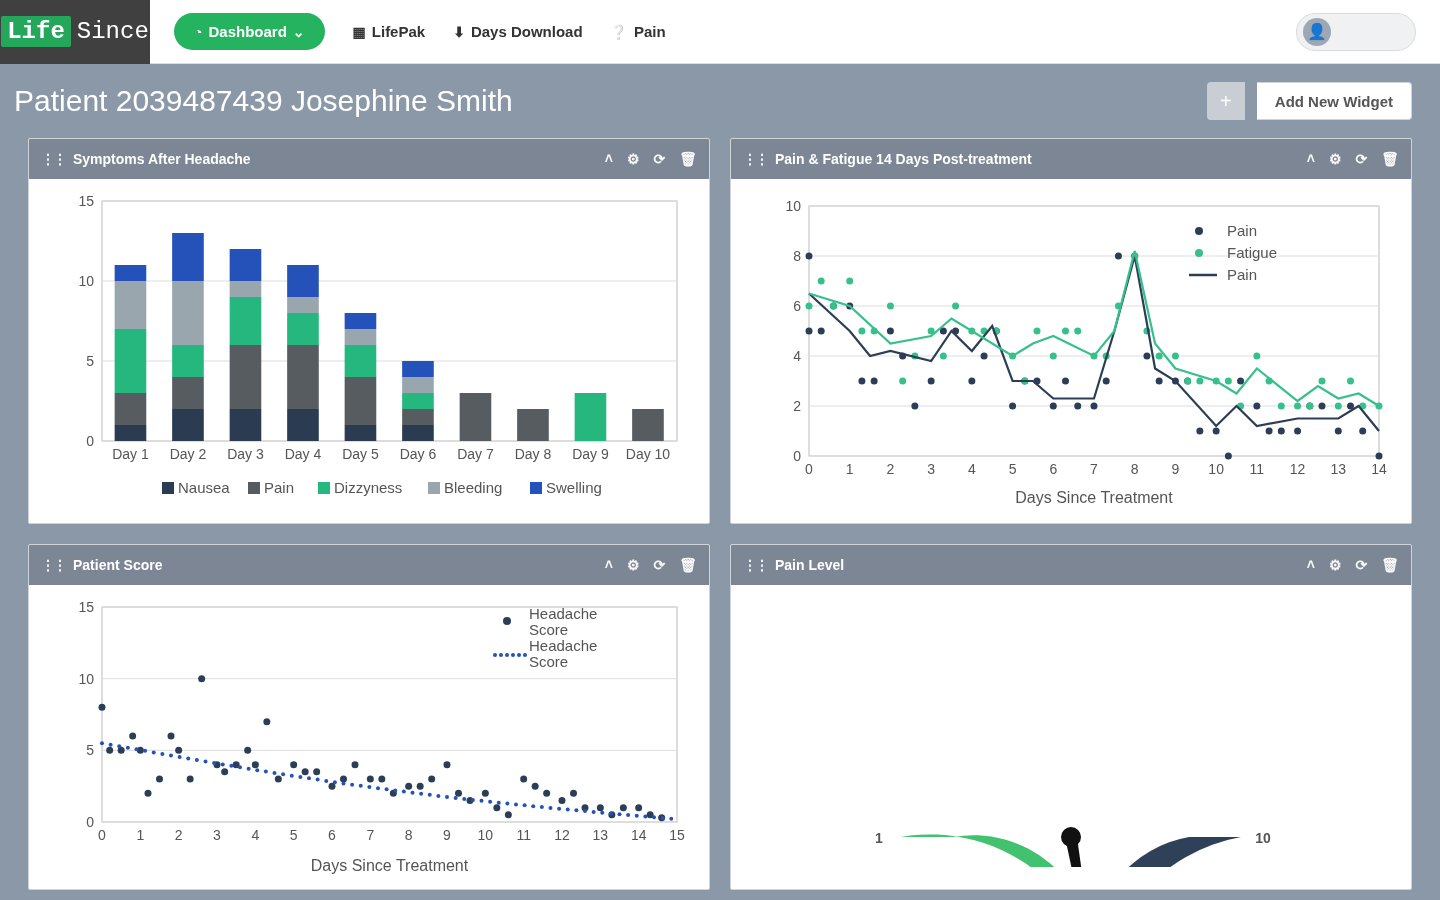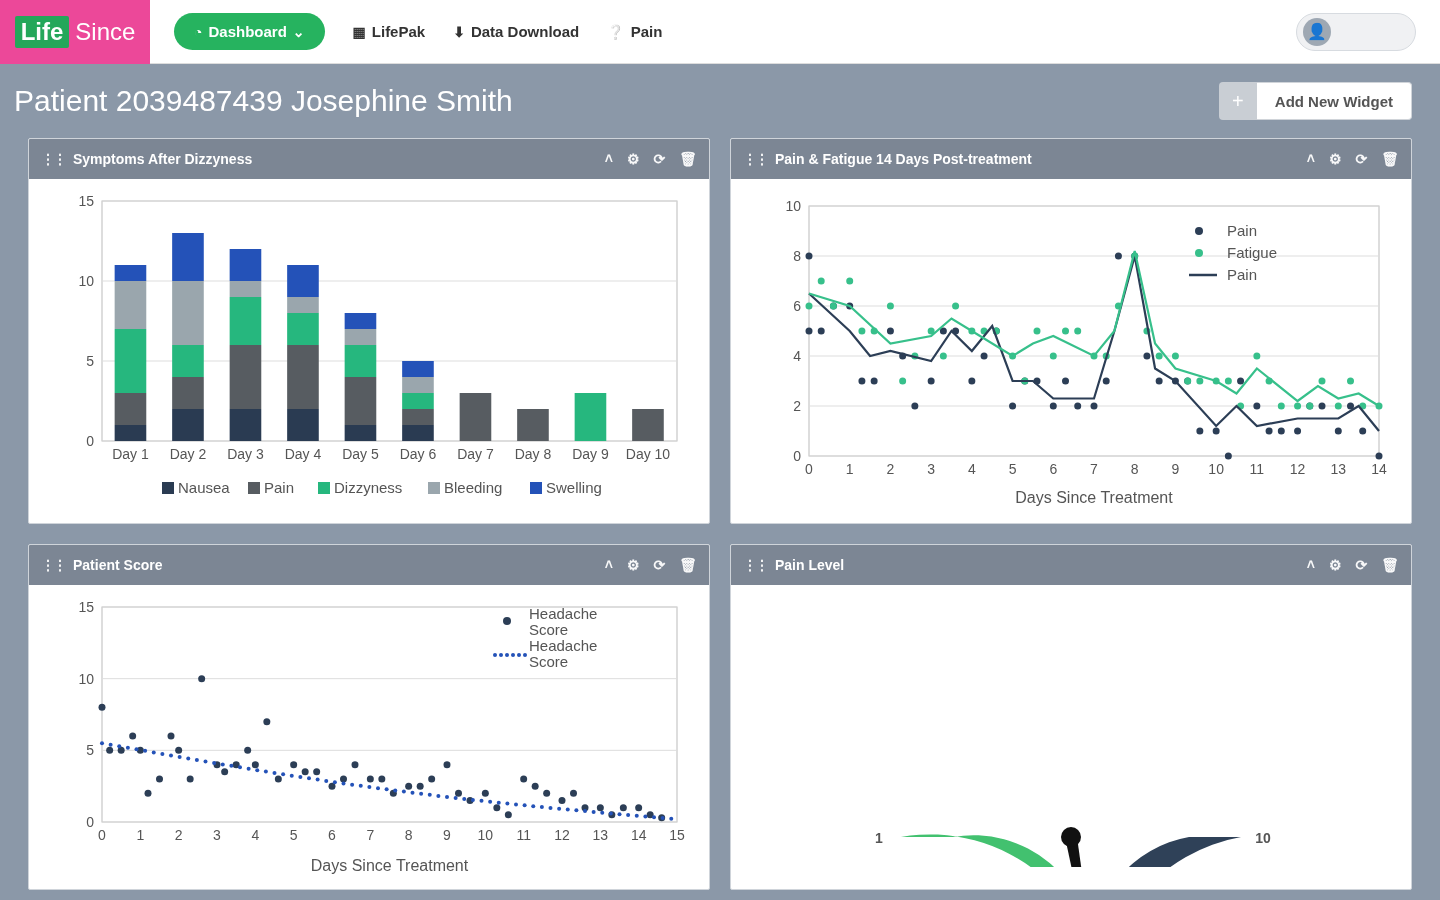--- a/index.html
+++ b/index.html
@@ -1,33 +1,33 @@
 <!DOCTYPE html>
 <html><head>
 <meta charset="utf-8">
 <style>
   * { box-sizing: border-box; margin: 0; padding: 0; }
   html, body { width: 1440px; height: 900px; font-family: "Segoe UI", Arial, sans-serif; background:#8b98a8; color:#444; overflow:hidden;}
   
   .topbar { display:flex; align-items:center; background:#fff; height:64px; border-bottom:1px solid #ddd;}
-  .logo { background:#ec4899; color:#fff; height:64px; width:150px; display:flex; align-items:center; justify-content:center; font-size:24px; font-weight:400;}
+  .logo { background:#404040; color:#fff; height:64px; width:150px; display:flex; align-items:center; justify-content:center; font-size:24px; font-weight:400;font-family:Liberation Mono, monospace;}
   .logo b { background:#24a75a; padding:2px 6px; border-radius:2px; margin-right:6px; font-weight:700;}
   .nav { display:flex; align-items:center; gap:28px; padding:0 24px; flex:1;}
   .dash-btn { background:#26b35f; color:#fff; border:none; border-radius:22px; padding:10px 20px; font-size:15px; font-weight:600; display:flex; align-items:center; gap:6px; cursor:pointer;}
   .dash-btn .ic { font-size:14px; }
   .nav-link { color:#333; font-size:15px; font-weight:600; display:flex; align-items:center; gap:6px; cursor:pointer;}
   .nav-link .ic { font-size:14px; color:#333;}
   .user-pill { margin-right:24px; width:120px; height:38px; border-radius:20px; background:#f0f1f3; border:1px solid #d7dbe0; display:flex; align-items:center; padding:0 6px;}
   .user-pill .av { width:28px; height:28px; border-radius:50%; background:#9ea8b3; display:flex; align-items:center; justify-content:center; color:#fff; font-size:16px;}
   
   .page-head { display:flex; align-items:center; justify-content:space-between; padding:18px 28px 18px 14px;}
   .page-head h1 { color:#fff; font-size:30px; font-weight:400;}
   .addw { display:flex; align-items:center; gap:0;}
   .addw .plus { width:38px; height:38px; background:#c9ced4; color:#fff; display:flex; align-items:center; justify-content:center; font-size:20px; border-radius:4px 0 0 4px;}
-  .addw .lbl { height:38px; background:#fff; border:1px solid #d0d4d9; border-left:none; border-radius:0 4px 4px 0; padding:0 18px; display:flex; align-items:center; font-size:15px; color:#555; font-weight:600;}
+  .addw .lbl { height:38px; background:#fff; border:1px solid #d0d4d9; border-left:none; border-radius:0 4px 4px 0; padding:0 18px; display:flex; align-items:center; font-size:15px; color:#555; font-weight:600;margin-left:12px;}
   
   .grid { display:grid; grid-template-columns: 1fr 1fr; gap:20px; padding:0 28px 20px 28px;}
   .card { background:#fff; border:1px solid #cfd4da; border-radius:2px; overflow:hidden;}
   .card-h { background:#7c8694; color:#fff; height:40px; display:flex; align-items:center; padding:0 12px; font-size:14px; font-weight:600;}
   .card-h .grip { margin-right:8px; letter-spacing:-2px; opacity:.9;}
   .card-h .sp { flex:1;}
   .card-h .hicon { margin-left:14px; cursor:pointer; opacity:.95; font-size:14px;}
   .card-b { padding:12px 18px 8px 18px; }
   .tick { font-size:14px; fill:#555;}
   .legend { font-size:15px; fill:#555;}
@@ -46,21 +46,21 @@
       <span class="ic">◔</span>
       <span>Dashboard</span>
       <span class="ic">⌄</span>
     </button>
     <div class="nav-link">
       <span class="ic">▦</span>
       <span>LifePak</span>
     </div>
     <div class="nav-link">
       <span class="ic">⬇</span>
-      <span>Data Download</span>
+      <span>Days Download</span>
     </div>
     <div class="nav-link">
       <span class="ic">❔</span>
       <span>Pain</span>
     </div>
   </div>
   <div class="user-pill">
     <div class="av">👤</div>
   </div>
 </div>
@@ -71,21 +71,21 @@
     <div class="plus">+</div>
     <div class="lbl">Add New Widget</div>
   </div>
 </div>
 
 <div class="grid">
 
   <div class="card">
     <div class="card-h">
       <span class="grip">⋮⋮</span>
-      <span>Symptoms After Dizzyness</span>
+      <span>Symptoms After Headache</span>
       <span class="sp"></span>
       <span class="hicon">˄</span>
       <span class="hicon">⚙</span>
       <span class="hicon">⟳</span>
       <span class="hicon">🗑</span>
     </div>
     <div class="card-b">
       <svg id="svg-symptoms" width="640" height="320">
           <rect x="55" y="10" width="575" height="240" fill="none" stroke="#bbb"></rect>
           <line x1="55" y1="250" x2="630" y2="250" stroke="#ddd"></line>

